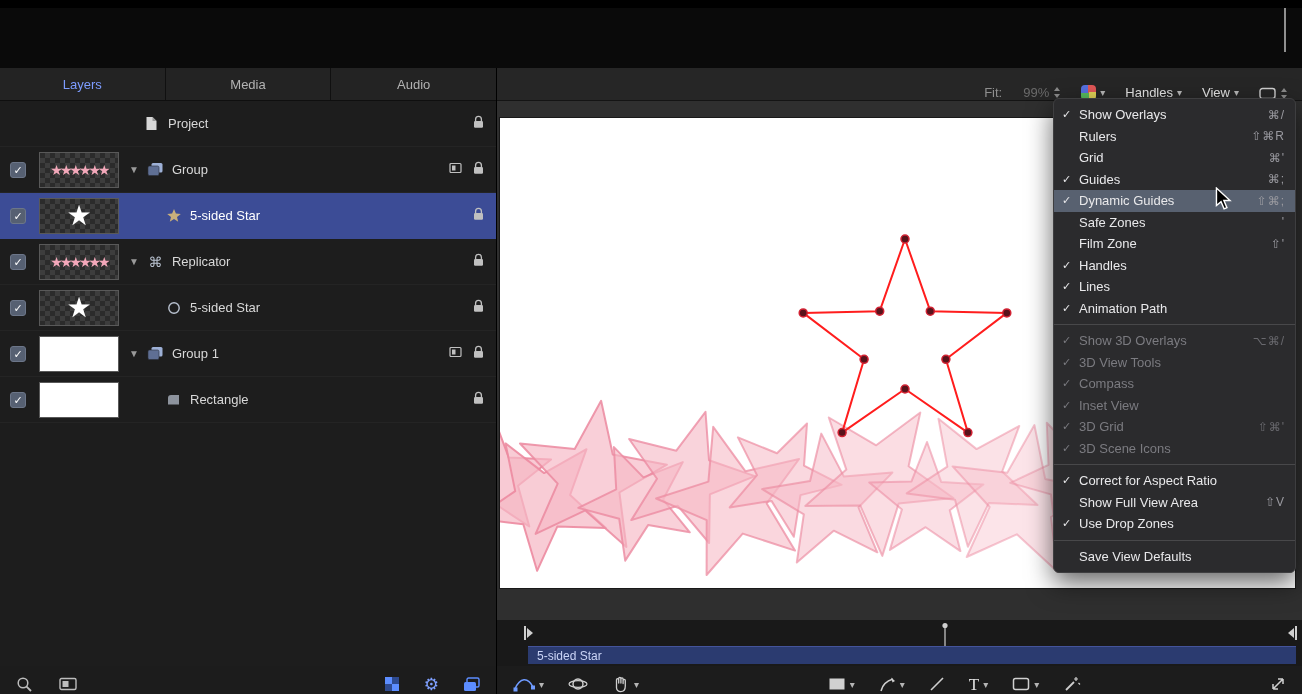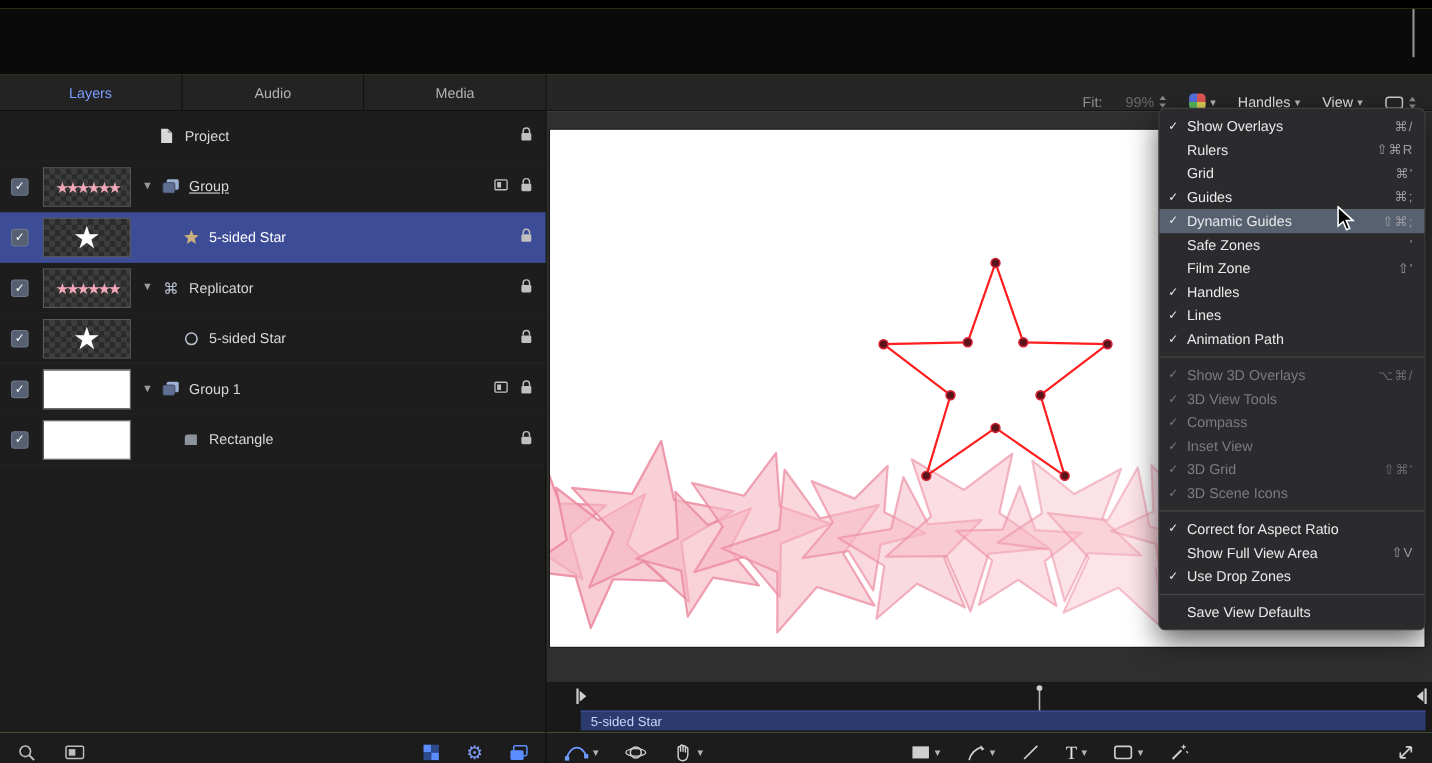--- a/index.html
+++ b/index.html
@@ -24,21 +24,21 @@
   .cb{flex:0 0 auto;width:16px;height:16px;border-radius:3px;background:#566072;border:1px solid #6c7689;color:#fff;font-size:11px;line-height:14px;text-align:center}
   .thumb{flex:0 0 auto;width:80px;height:36px;margin-left:13px;border:1px solid #595959;display:flex;align-items:center;justify-content:center;overflow:hidden;
          background:repeating-conic-gradient(#3d3d3d 0% 25%, #2b2b2b 0% 50%) 0 0/10px 10px}
   .thumb.white{background:#fff}
   .tstar{color:#fff;font-size:28px;line-height:1}
   .tstars{color:#f3a8ba;font-size:14px;letter-spacing:-3px;line-height:1;white-space:nowrap}
   .disc{color:#9a9a9a;font-size:10px;margin-right:7px;flex:0 0 auto}
   .ticn{flex:0 0 auto;display:flex;align-items:center;justify-content:center;width:19px;margin-right:7px}
   .lname{color:#d8d8d8;white-space:nowrap}
   .layer-row.selected .lname{color:#fff}
-  .u{text-decoration:underline}
+  .u{}
   .ricons{margin-left:auto;display:flex;align-items:center;gap:11px}
 
   .left-bottom{position:absolute;left:0;top:658px;width:497px;height:36px;background:#1c1c1c;border-right:1px solid #000;display:flex;align-items:center;padding:0 16px;gap:26px}
   .lb-right{margin-left:auto;display:flex;align-items:center;gap:24px}
   .gear-glyph{font-size:17px;color:#7fa0ff;line-height:1}
 
   
   .canvas-header{position:absolute;left:497px;top:60px;width:805px;height:33px;background:#262626;border-bottom:1px solid #141414;display:flex;align-items:flex-end;justify-content:flex-end;gap:20px;padding-right:14px}
   .fit-label{color:#8f8f8f}
   .fit-value{color:#6b6b6b;margin-left:17px}
@@ -81,22 +81,22 @@
 <body>
 
 <div id="app">
 
   <div class="top-strip"></div>
   <div class="top-tick"></div>
 
   <div class="left-panel">
     <div class="tabs">
         <div class="tab active">Layers</div>
+        <div class="tab">Media</div>
         <div class="tab">Audio</div>
-        <div class="tab">Media</div>
       </div>
     <div id="layers-list">
         <div class="layer-row project-row">
           <span class="ticn">
             <svg width="13" height="15" viewBox="0 0 13 15">
               <path d="M1.5 1h6l4 4v9h-10z" fill="#d8d8d8"></path>
               <path d="M7.5 1v4h4z" fill="#9a9a9a"></path>
             </svg>
           </span>
           <span class="lname">Project</span>

